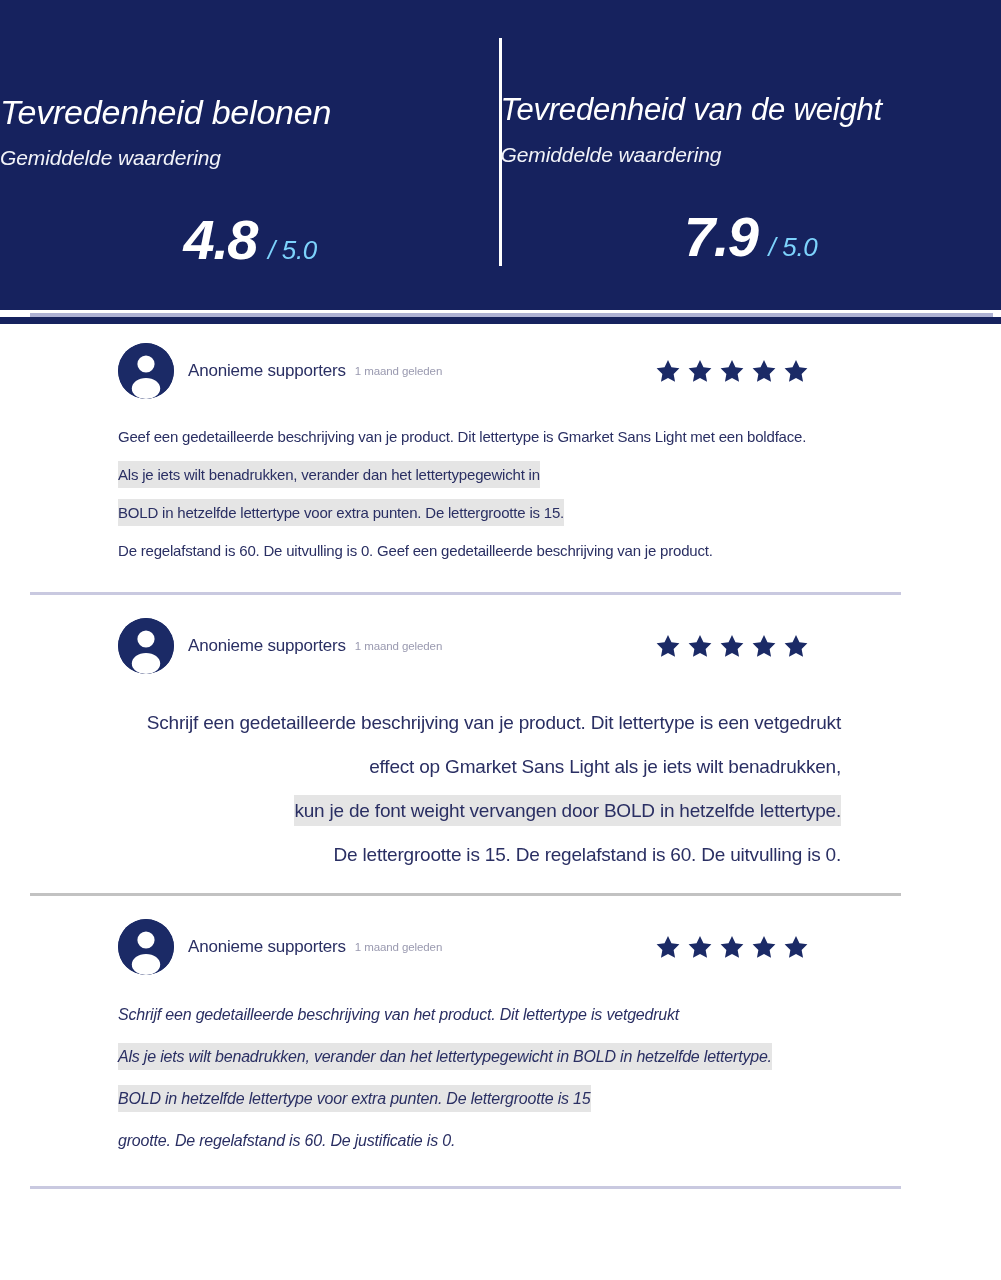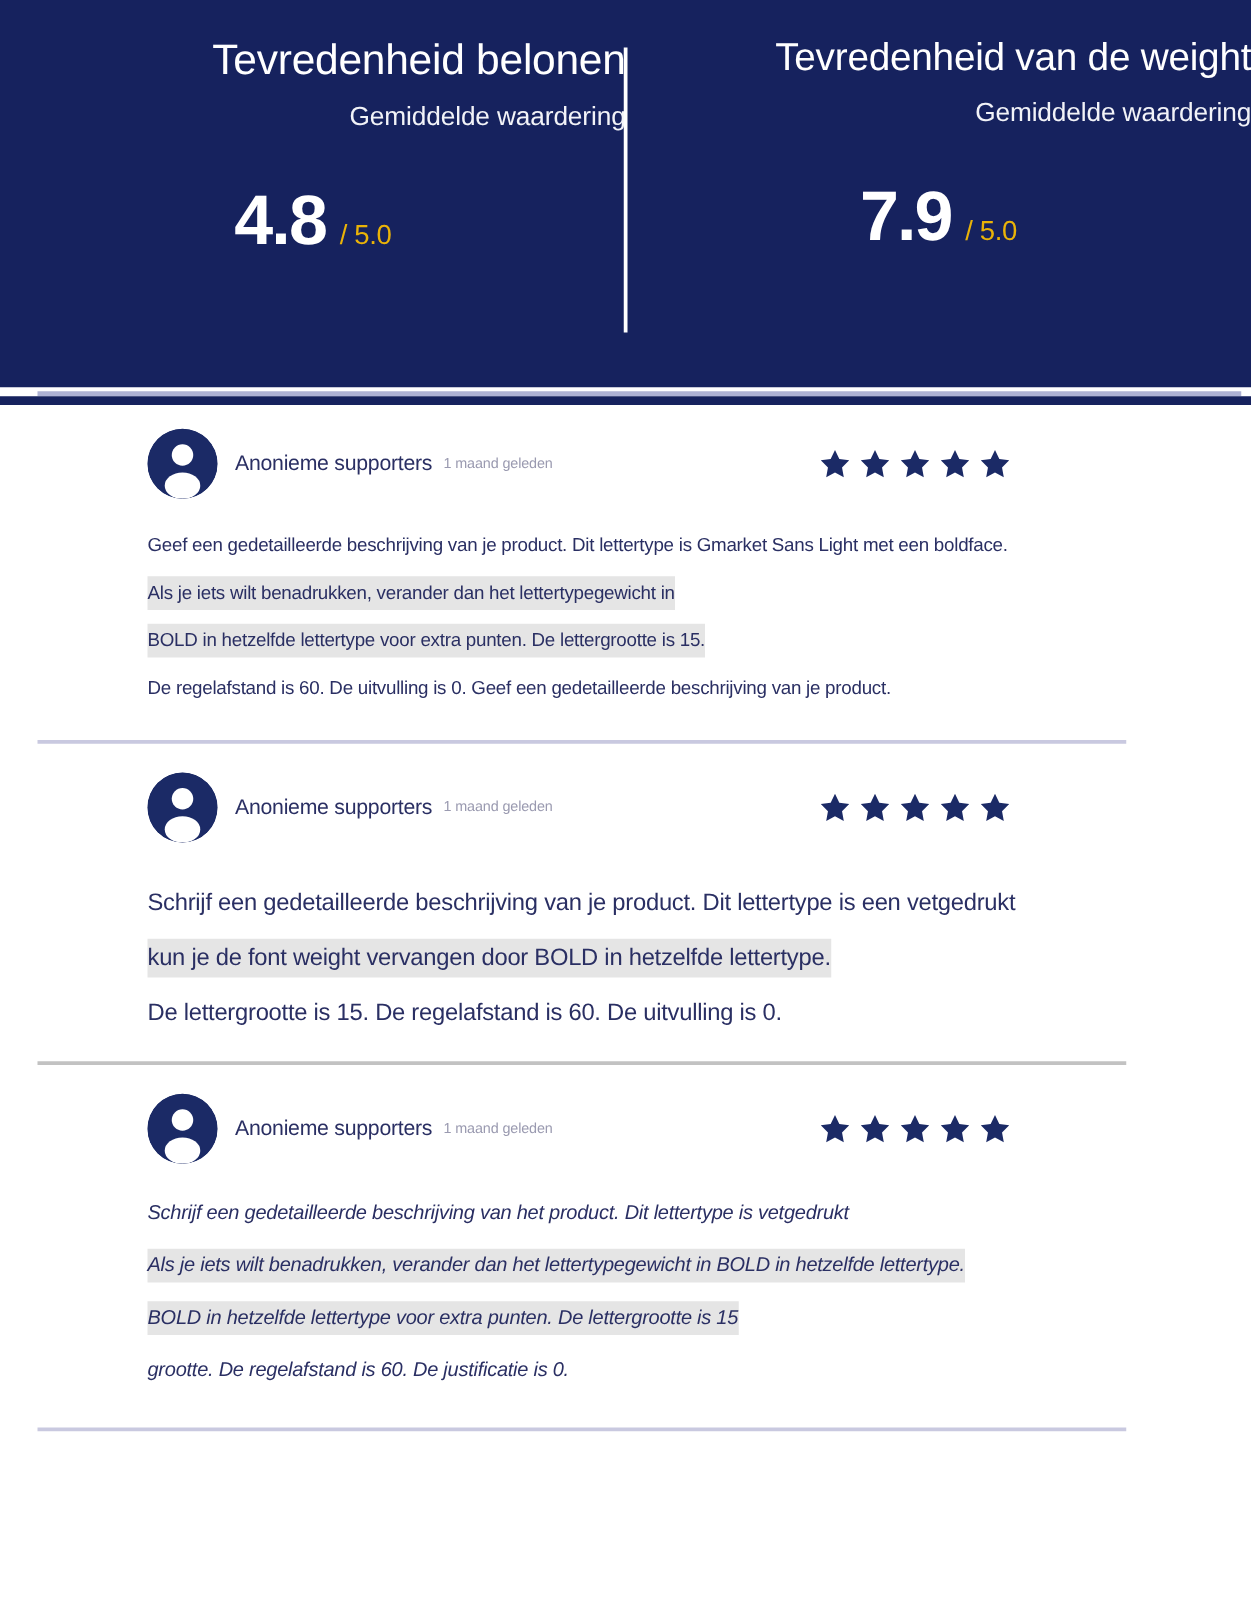--- a/index.html
+++ b/index.html
@@ -22,23 +22,24 @@
     width: 1001px;
     height: 310px;
     background: #16225e;
     box-sizing: border-box;
     display: flex;
     align-items: flex-start;
   }
   .rating-panel {
     flex: 1 1 50%;
     position: relative;
-    text-align: right;
+    text-align: left;
     color: #ffffff;
-    padding-top: 28px;
+    padding-top: 92px;
+    font-style: italic;
   }
   .rating-panel .panel-title {
     font-size: 34px;
     font-weight: 400;
     line-height: 1.18;
     letter-spacing: -0.2px;
     margin: 0;
     color: #ffffff;
   }
   .rating-panel.secondary .panel-title {
@@ -58,23 +59,23 @@
     justify-content: center;
   }
   .score-value {
     font-size: 56px;
     font-weight: 700;
     letter-spacing: -1.5px;
     line-height: 1;
     color: #ffffff;
   }
   .score-max {
-    font-size: 22px;
+    font-size: 26px;
     font-weight: 400;
-    color: #eab308;
+    color: #7dd3fc;
     margin-left: 11px;
     letter-spacing: -0.3px;
   }
   .header-vdivider {
     position: absolute;
     left: 499px;
     top: 38px;
     width: 3px;
     height: 228px;
     background: #ffffff;
@@ -174,21 +175,21 @@
   }
 
   
   .r1 .review-body { font-size: 15px; }
   .r1 .review-line { line-height: 38px; }
   .r1 .review-head { margin-top: 14px; }
   .r1 .review-body { margin-top: 16px; padding-bottom: 22px; }
 
   
   .r2 .review-body { font-size: 19px; }
-  .r2 .review-line { line-height: 44px; }
+  .r2 .review-line { line-height: 44px; text-align: right; }
   .r2 .review-head { margin-top: 20px; }
   .r2 .review-body { margin-top: 24px; padding-bottom: 16px; }
 
   
   .r3 .review-body { font-size: 16px; font-style: italic; }
   .r3 .review-line { line-height: 42px; }
   .r3 .review-head { margin-top: 20px; }
   .r3 .review-body { margin-top: 16px; padding-bottom: 24px; }
 
   .divider {
@@ -312,20 +313,21 @@
           </span>
           <span>
             <svg width="26" height="26" viewBox="0 0 24 24" aria-hidden="true">
               <path fill="#1b2a66" d="M12 1.8l3.2 6.7 7.3 1-5.3 5.2 1.3 7.3L12 18.5 5.5 22l1.3-7.3L1.5 9.5l7.3-1z"></path>
             </svg>
           </span>
         </div>
       </div>
       <div class="review-body">
         <div class="review-line"><span class="seg">Schrijf een gedetailleerde beschrijving van je product. Dit lettertype is een vetgedrukt</span></div>
+        <div class="review-line"><span class="seg">effect op Gmarket Sans Light als je iets wilt benadrukken,</span></div>
         <div class="review-line"><span class="seg hl">kun je de font weight vervangen door BOLD in hetzelfde lettertype.</span></div>
         <div class="review-line"><span class="seg">De lettergrootte is 15. De regelafstand is 60. De uitvulling is 0.</span></div>
       </div>
     </div>
     <div class="divider grey"></div>
     <div class="review-item r3">
       <div class="review-head">
         <div class="avatar">
           <svg width="56" height="56" viewBox="0 0 56 56" aria-hidden="true">
             <circle cx="28" cy="28" r="28" fill="#1b2a66"></circle>

